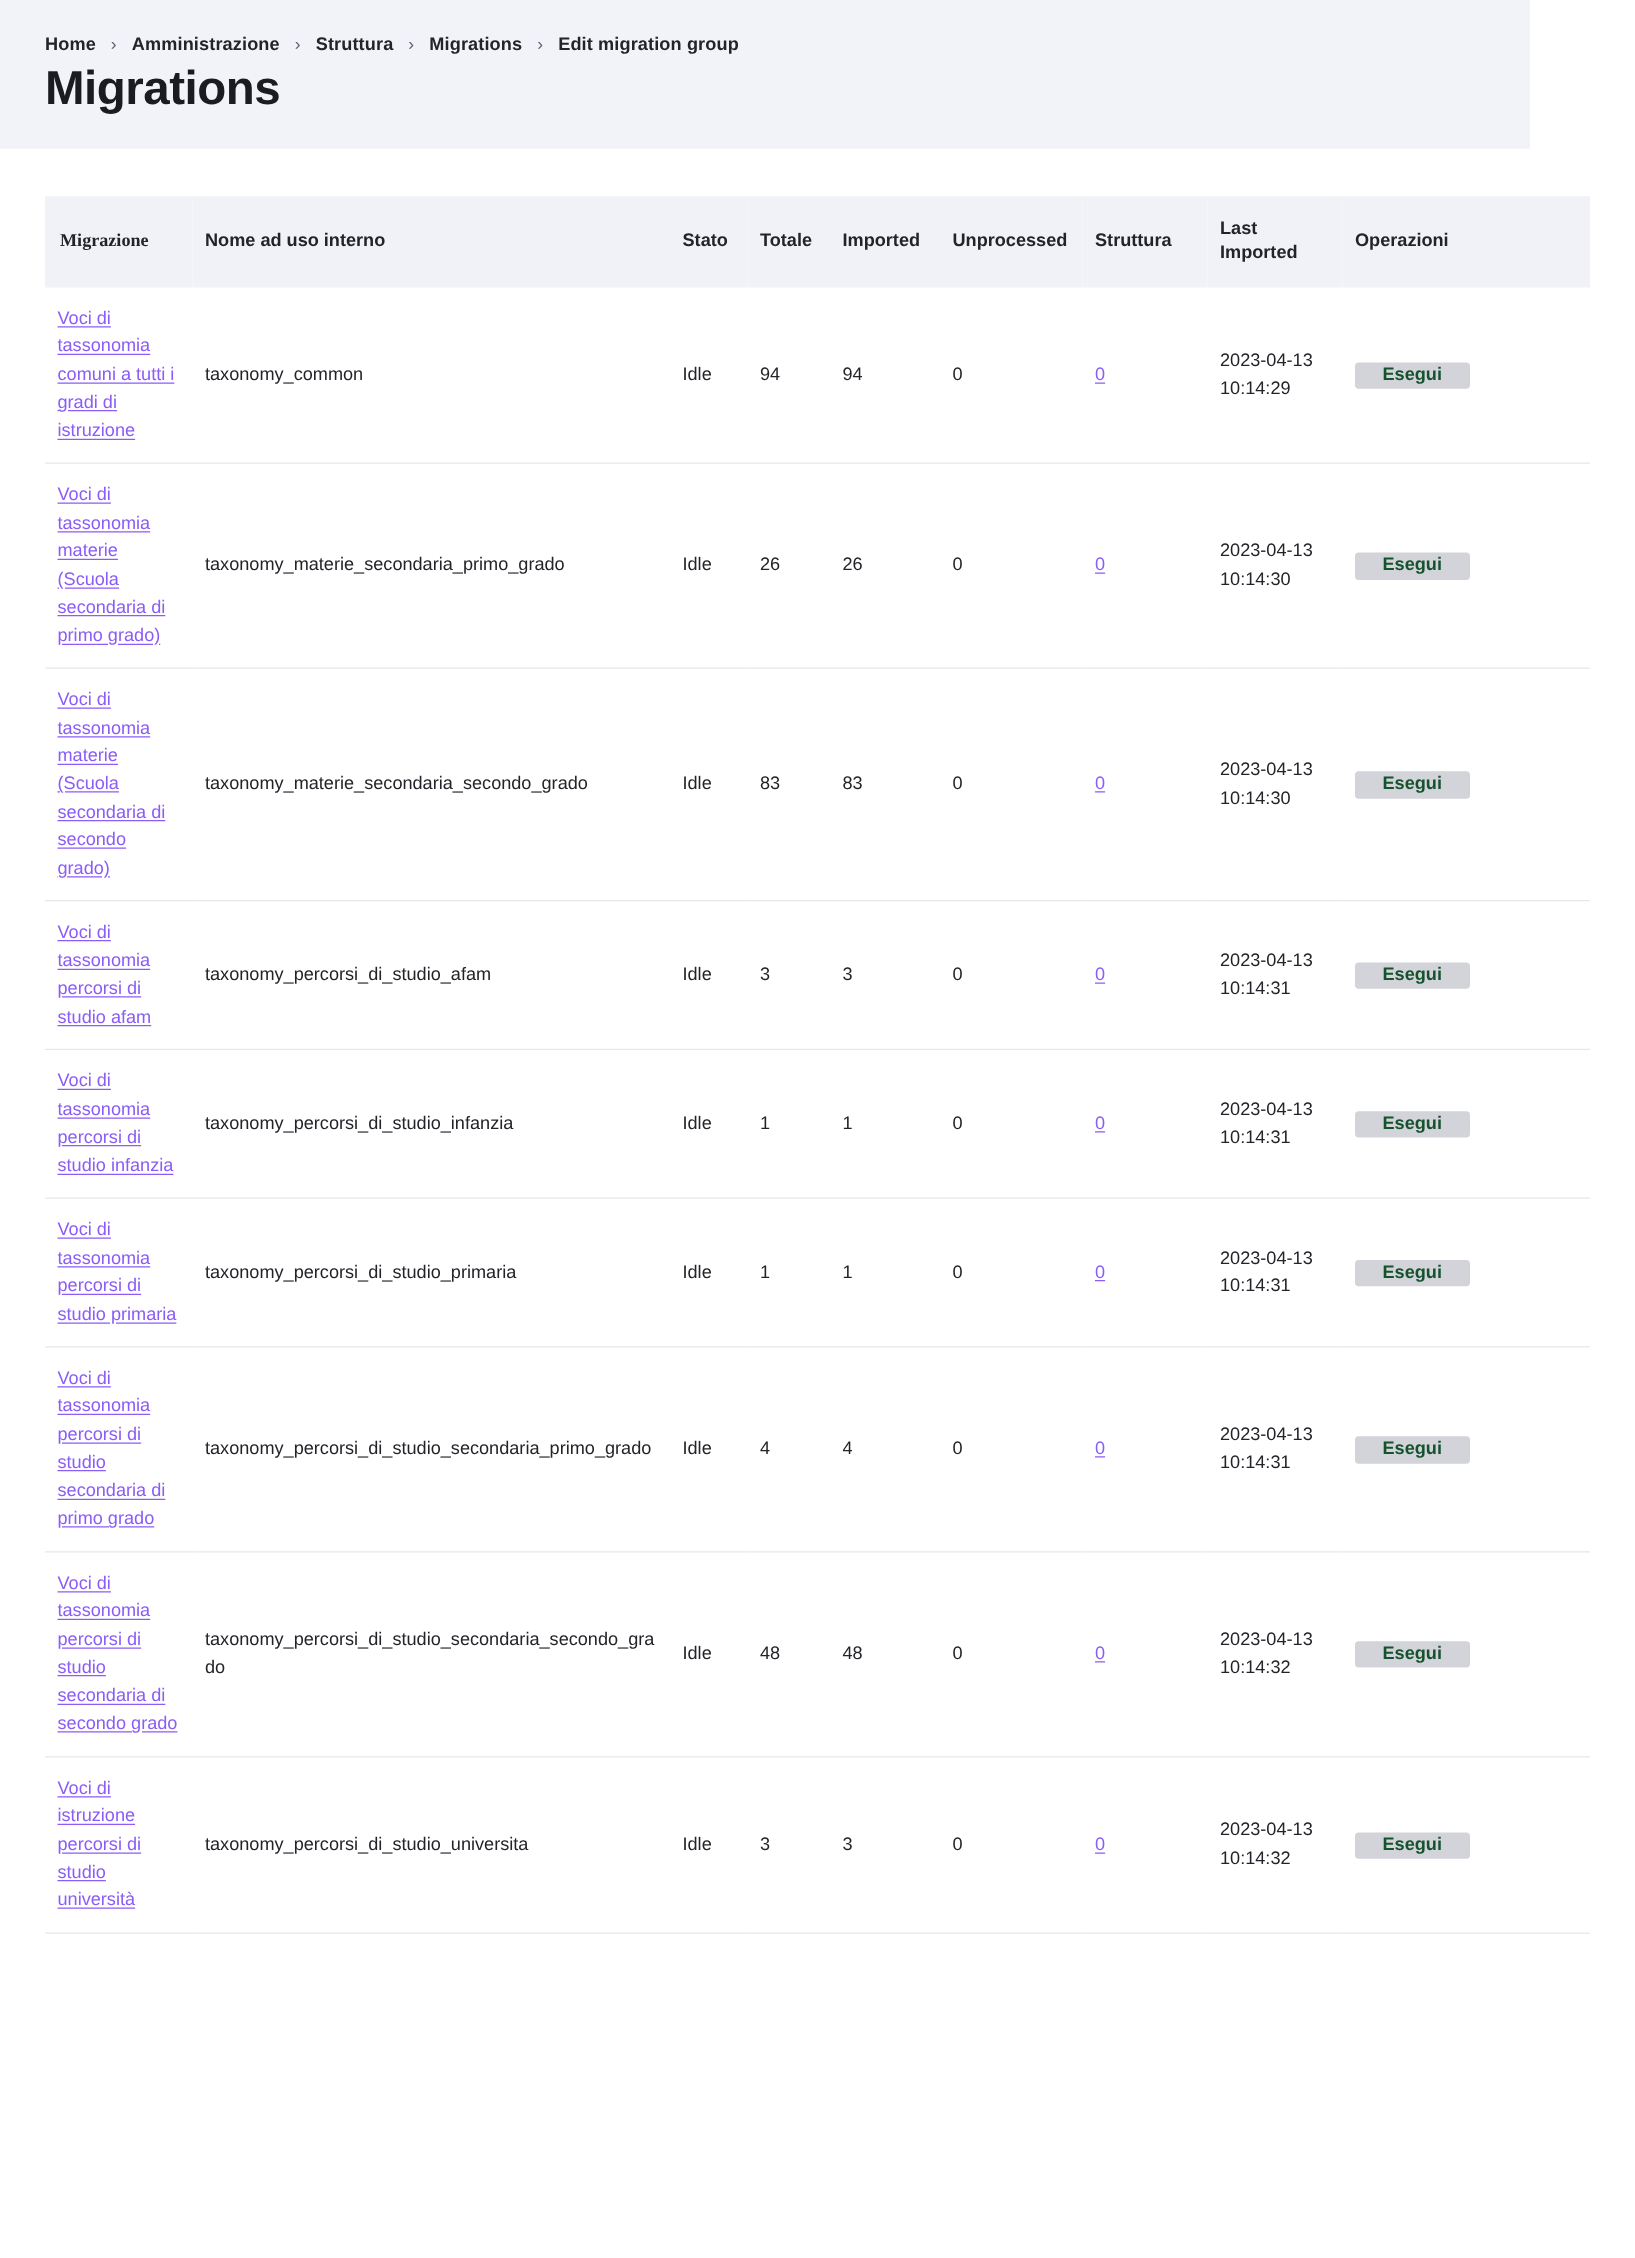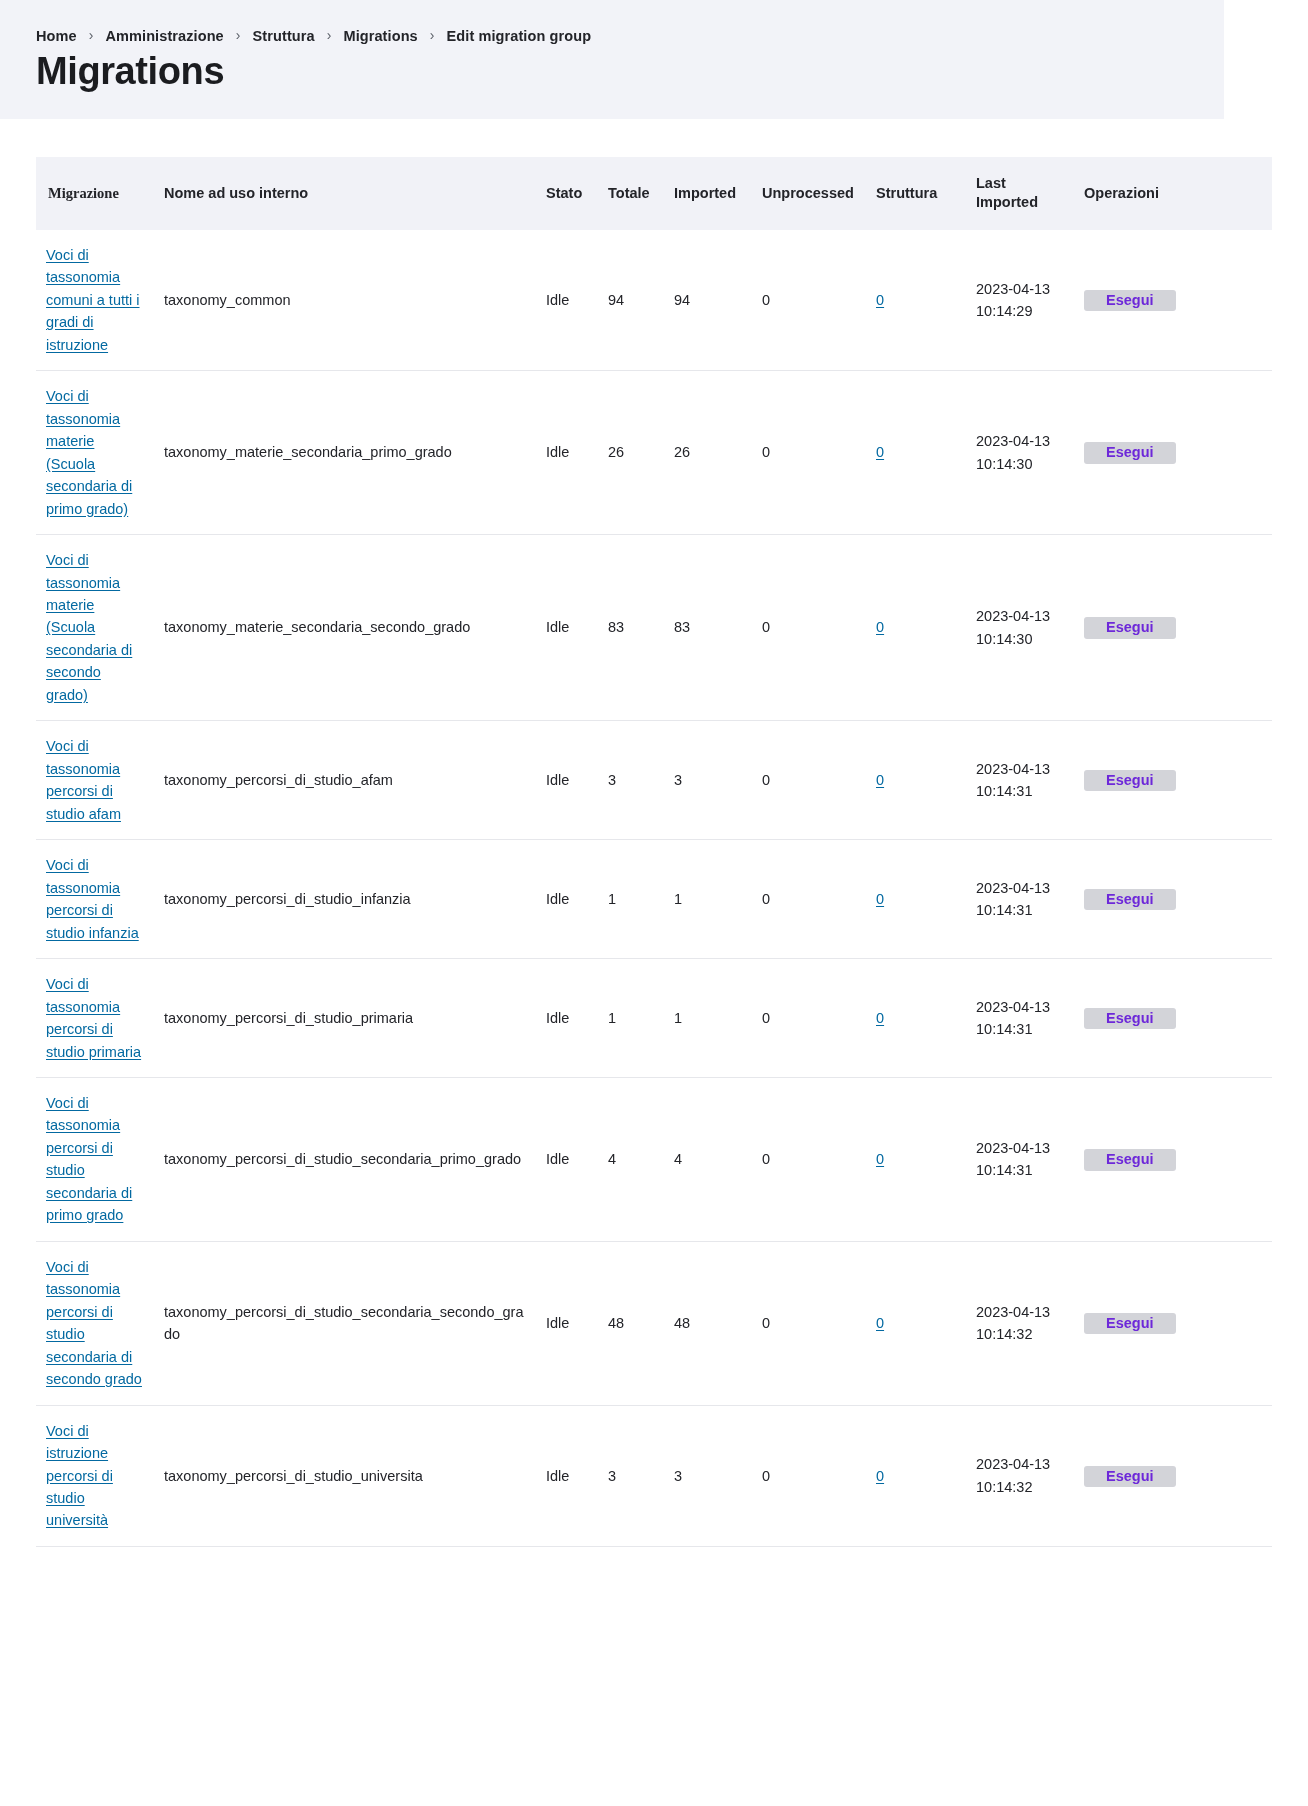--- a/index.html
+++ b/index.html
@@ -77,33 +77,33 @@
     border-top: 1px solid #e6e7eb;
     line-height: 1.55;
     color: #232429;
     font-size: 14.5px;
   }
   table.migrations tbody tr:first-child td { border-top: none; }
   table.migrations tbody tr:last-child td { border-bottom: 1px solid #e6e7eb; }
   td.c-migrazione { padding-left: 12px; }
   td.c-migrazione a,
   td.c-messaggi a {
-    color: #0369a1;
+    color: #8b5cf6;
     text-decoration: underline;
     text-underline-offset: 2px;
   }
   td.c-migrazione a { display: inline; }
   td.c-nome { color: #232429; word-break: break-word; }
   td.c-stato, td.c-totale, td.c-imported, td.c-unprocessed, td.c-messaggi { white-space: nowrap; }
   td.c-last { line-height: 1.5; white-space: nowrap; }
   td.c-oper { padding-left: 10px; }
   .btn-esegui {
     display: inline-block;
     background: #d3d4d9;
-    color: #6d28d9;
+    color: #14532d;
     font-family: "Liberation Sans", sans-serif;
     font-weight: 700;
     font-size: 14.5px;
     border: none;
     border-radius: 3px;
     padding: 2px 22px;
     cursor: pointer;
     line-height: 1.2;
   }
   col.w-migrazione { width: 118px; }

